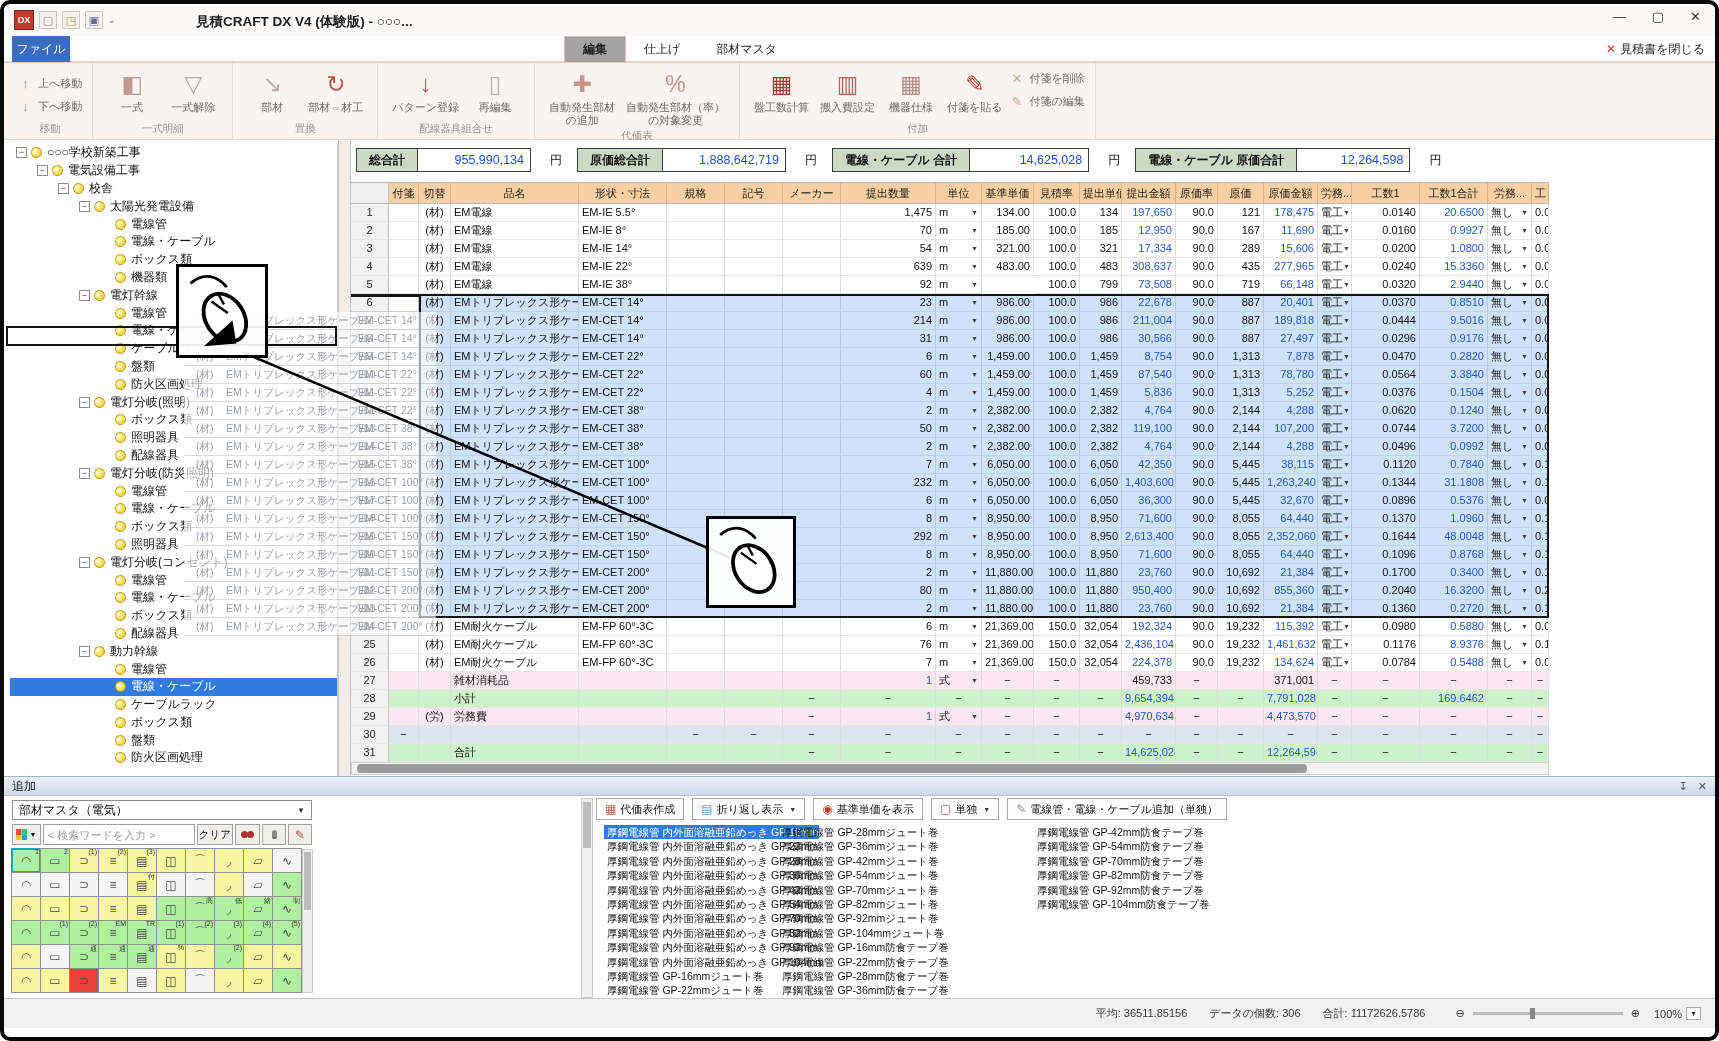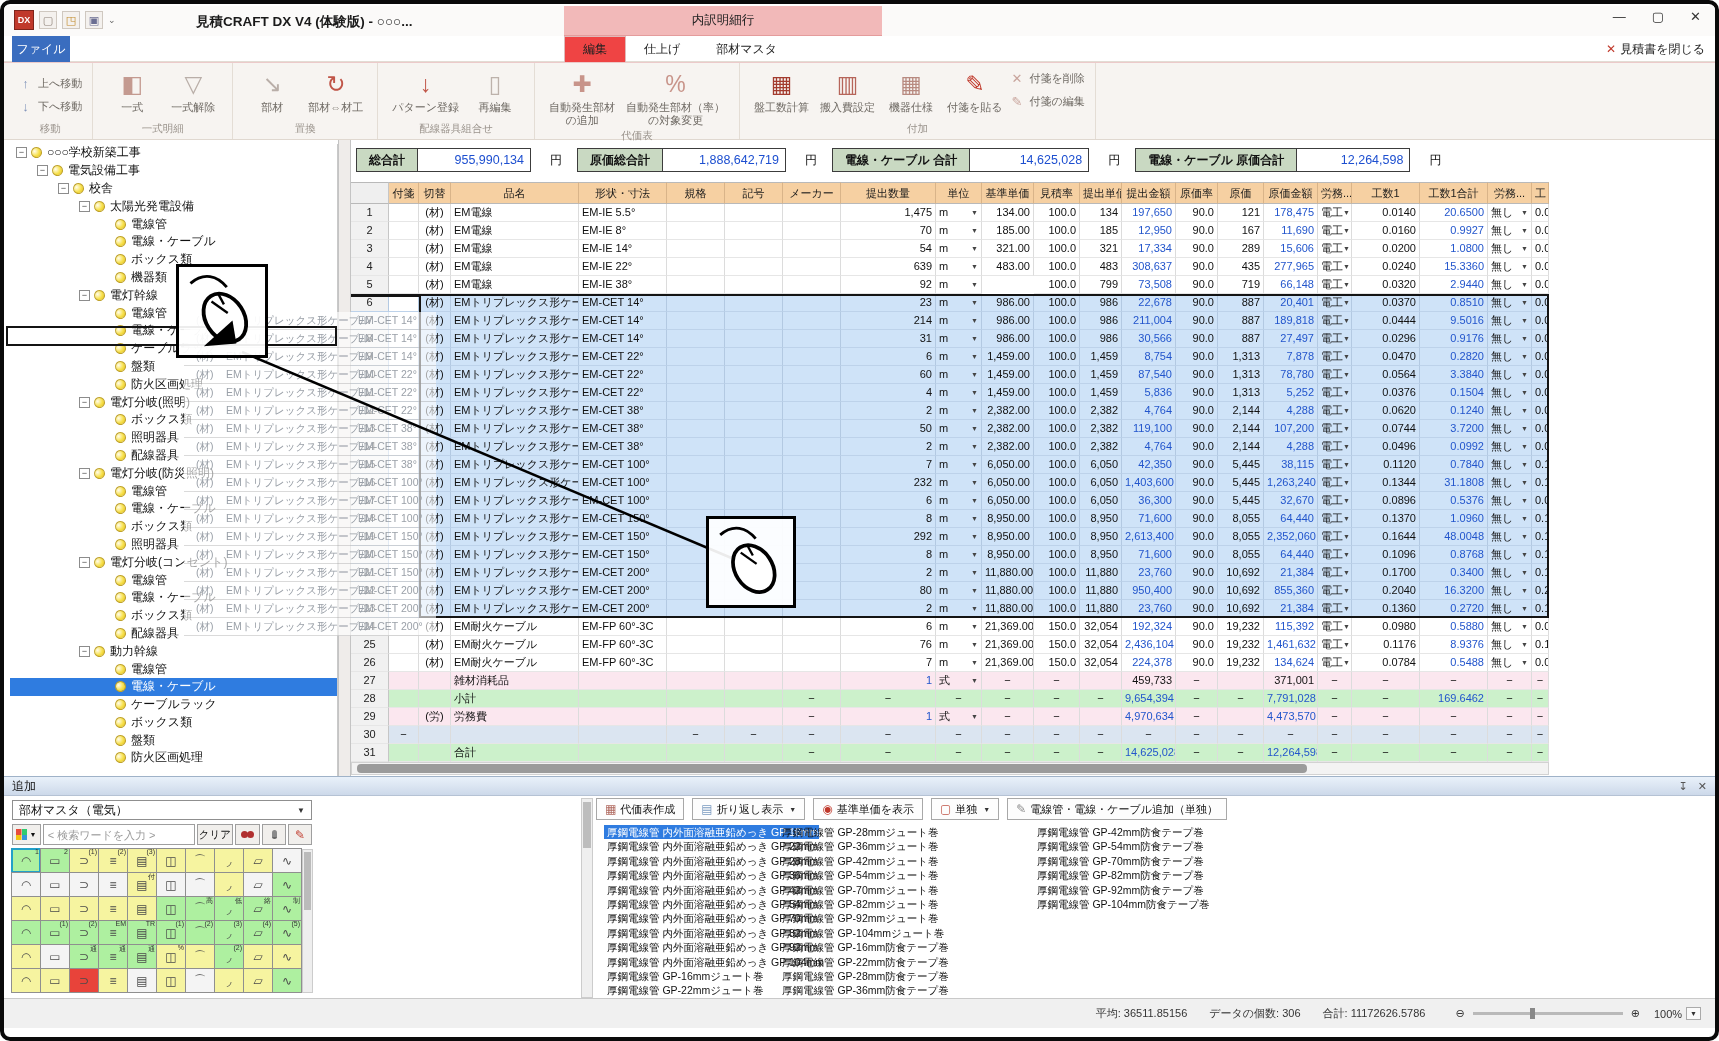--- a/index.html
+++ b/index.html
@@ -20,21 +20,21 @@
   .winbtns{position:absolute;right:14px;top:3px;display:flex;gap:26px;font-size:13px;color:#333;}
   .winbtns span{cursor:default;}
   
   #menubar{left:0;top:32px;width:100%;height:26px;background:#fff;border-bottom:1px solid #e3dcd4;}
   #file-menu{position:absolute;left:8px;top:0;width:58px;height:26px;background:#3a6dbf;color:#fff;
              display:flex;align-items:center;justify-content:center;font-size:12px;}
   #menu-items{position:absolute;left:70px;top:0;display:flex;height:26px;}
   .mitem{padding:0 17px;display:flex;align-items:center;font-size:12px;color:#222;}
   #ctx-menu{position:absolute;left:560px;top:0;display:flex;height:26px;}
   .cmi{padding:0 18px;display:flex;align-items:center;font-size:12px;color:#222;}
-  .cmi.active{background:#ef4444;border:1px solid #e0b9b9;border-bottom:none;font-weight:normal;}
+  .cmi.active{background:#a3a3a3;border:1px solid #e0b9b9;border-bottom:none;font-weight:bold;}
   #close-est{position:absolute;right:10px;top:0;height:26px;display:flex;align-items:center;gap:4px;font-size:12px;color:#222;}
   #close-est .x{color:#c0392b;font-weight:bold;}
   
   #ribbon{left:0;top:58px;width:100%;height:78px;background:#f7f4f1;border-top:1px solid #eccaca;border-bottom:1px solid #e0d8d0;display:flex;align-items:stretch;padding-left:4px;}
   .rgroup{display:flex;flex-direction:column;border-right:1px solid #e4ddd5;padding:0 4px;}
   .rbtns{flex:1;display:flex;align-items:flex-start;gap:3px;padding:5px 6px 0;}
   .rlabel{text-align:center;font-size:10.5px;color:#9a938c;padding:1px 0 3px;}
   .rbig{min-width:58px;display:flex;flex-direction:column;align-items:center;font-size:11px;color:#6f6a64;text-align:center;line-height:13px;padding:1px 4px;}
   .rbig .ric{font-size:23px;line-height:30px;height:32px;}
   .rsmcol{display:flex;flex-direction:column;justify-content:center;gap:3px;}
@@ -141,21 +141,20 @@
 
   <div id="titlebar" class="abs">
     <div class="qicons">
       <span class="logo">DX</span>
       <span class="qi">▢</span>
       <span class="qi amber">◳</span>
       <span class="qi slate">▣</span>
       <span style="font-size:9px;color:#666">⌄</span>
     </div>
     <div id="title-text">見積CRAFT DX V4 (体験版) - ○○○...</div>
-    <div id="ctx-tab">内訳明細行</div>
     <div class="winbtns">
       <span>—</span>
       <span>▢</span>
       <span>✕</span>
     </div>
   </div>
 
   <div id="menubar" class="abs">
     <div id="file-menu">ファイル</div>
     <div id="ctx-menu">

